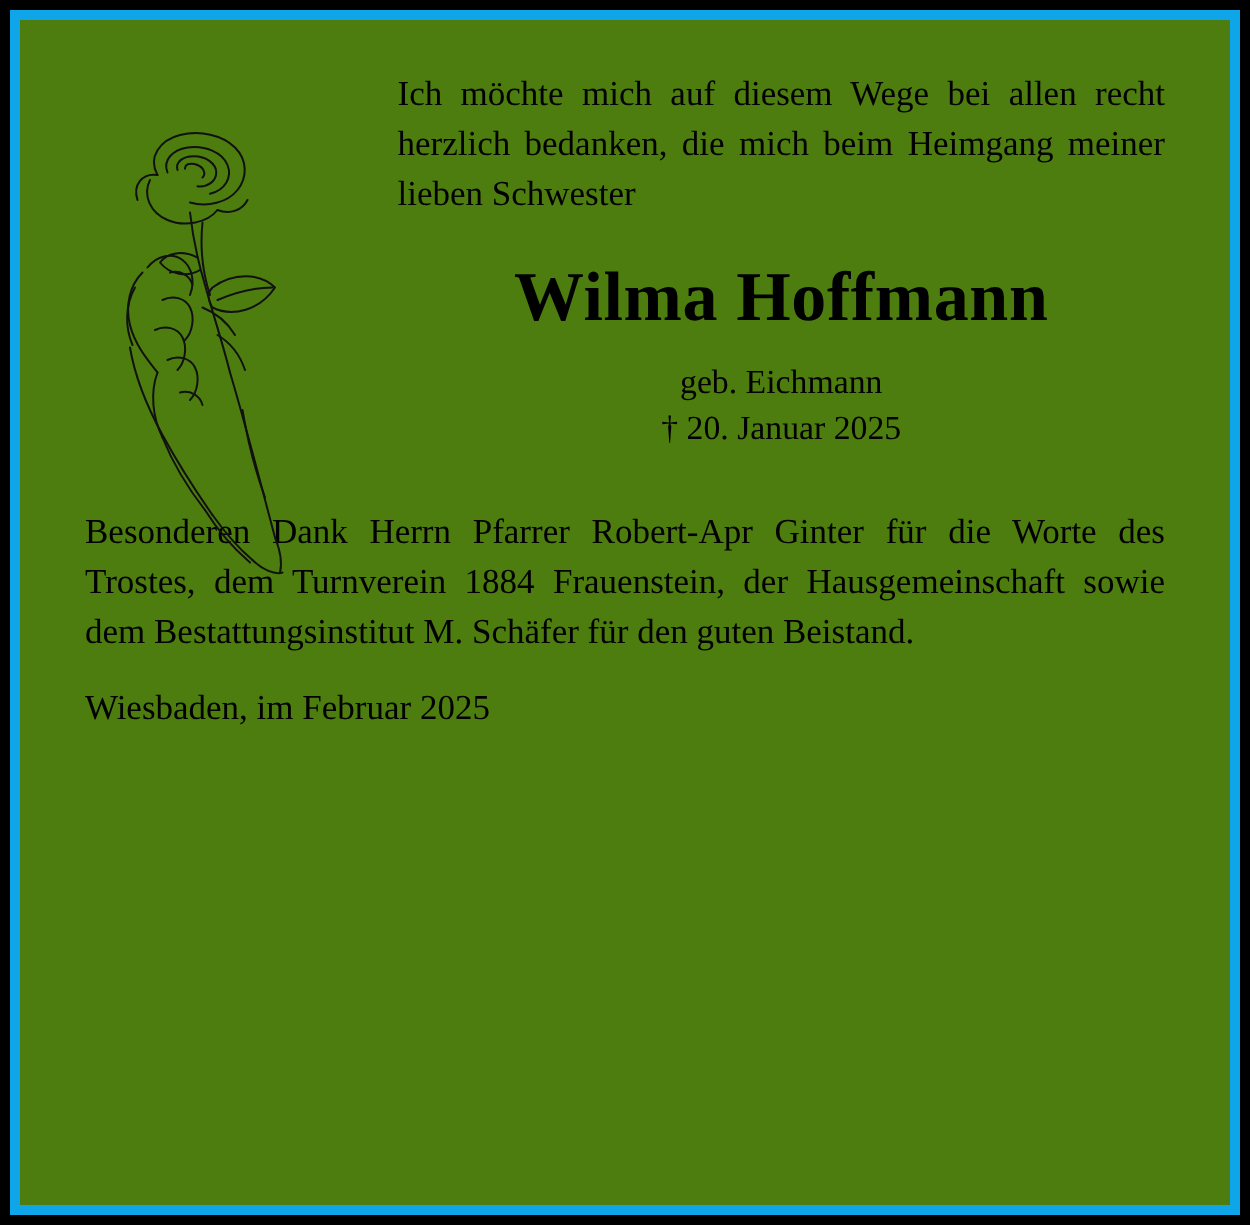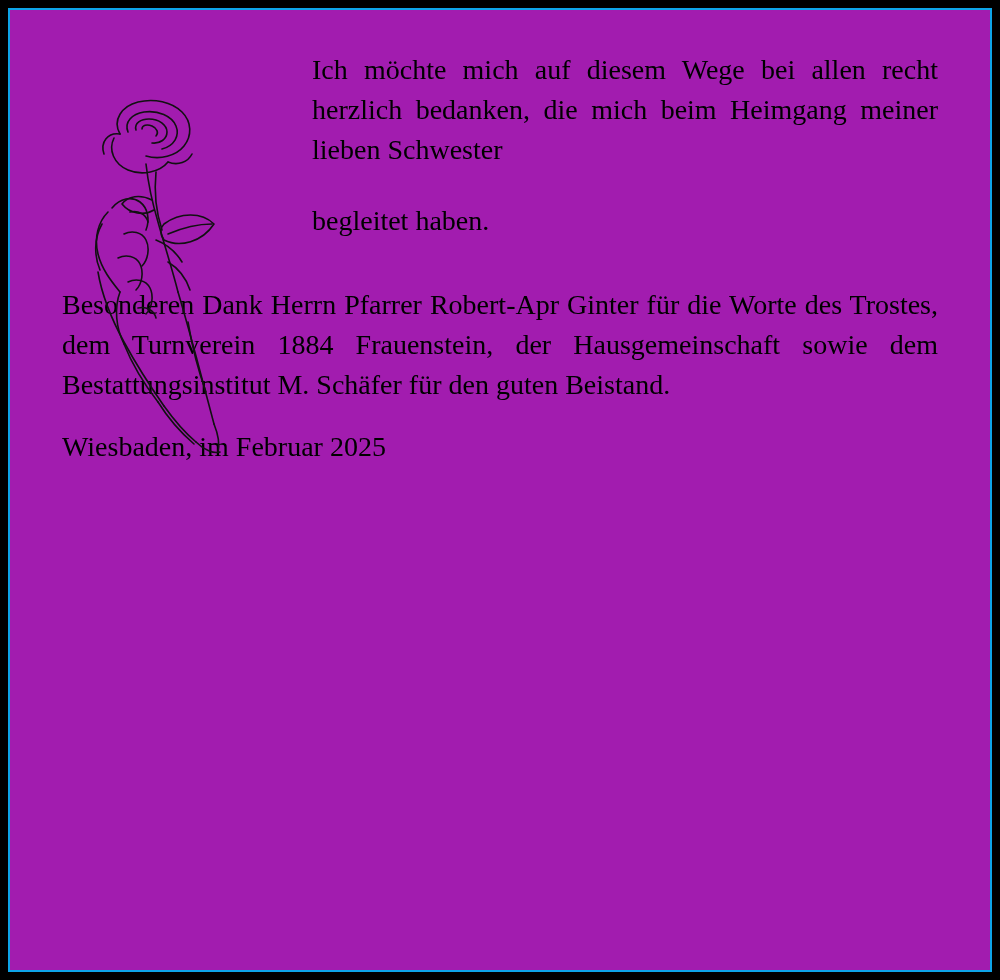--- a/index.html
+++ b/index.html
@@ -20,22 +20,22 @@
     height: 980px;
     box-sizing: border-box;
     background: #000000;
     padding: 8px;
   }
   .inner-frame {
     position: relative;
     width: 100%;
     height: 100%;
     box-sizing: border-box;
-    background: #a21caf;
-    border: 2px solid #0ea5e9;
+    background: #4d7c0f;
+    border: 8px solid #0ea5e9;
   }
   .content {
     position: relative;
     width: 100%;
     height: 100%;
     box-sizing: border-box;
     padding: 40px 52px 30px 52px;
   }
 
   
@@ -154,22 +154,26 @@
           <path d="M128 370 C136 378 146 382 152 380"></path>
           <path d="M100 190 C110 196 118 206 122 218"></path>
           <path d="M88 168 C98 172 108 180 114 190"></path>
         </svg>
       </div>
 
       <div class="intro-block">
         <p class="intro-text">Ich möchte mich auf diesem Wege bei allen recht herzlich bedanken, die mich beim Heimgang meiner lieben Schwester</p>
       </div>
 
+      <div class="name-block">
+        <h1 class="deceased-name">Wilma Hoffmann</h1>
+        <p class="maiden-name">geb. Eichmann</p>
+        <p class="death-date">† 20. Januar 2025</p>
+      </div>
 
-      <div class="closing-line">begleitet haben.</div>
 
       <div class="thanks-block">Besonderen Dank Herrn Pfarrer Robert-Apr Ginter für die Worte des Trostes, dem Turnverein 1884 Frauenstein, der Hausgemeinschaft sowie dem Bestattungsinstitut M. Schäfer für den guten Beistand.</div>
 
 
       <div class="place-date">Wiesbaden, im Februar 2025</div>
 
     </div>
   </div>
 </div>
 

